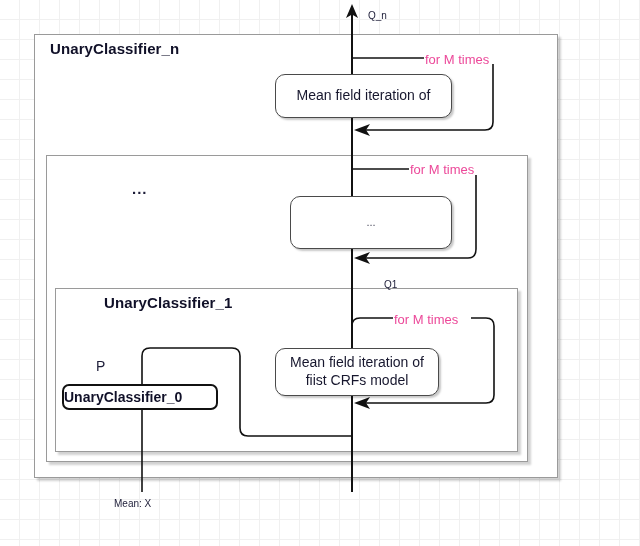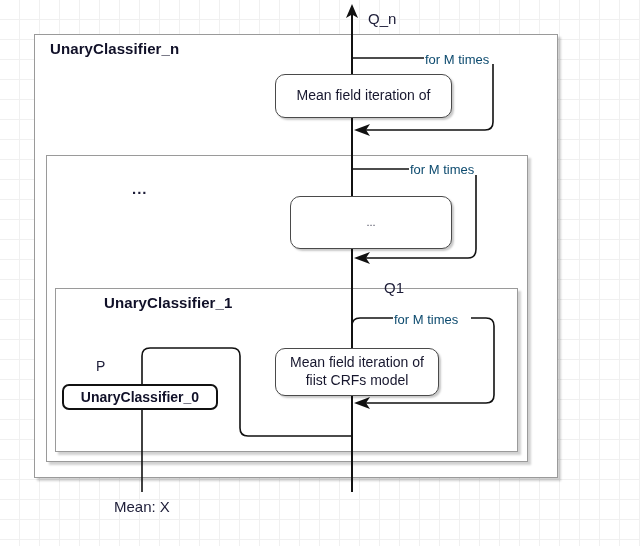--- a/index.html
+++ b/index.html
@@ -71,39 +71,39 @@
   #proc-bottom { left: 275px; top: 348px; width: 164px; height: 48px; }
 
   
   #unary0-box {
     position: absolute;
     left: 62px; top: 384px; width: 156px; height: 26px;
     background: #ffffff;
     border: 2px solid #111111;
     border-radius: 7px;
     box-sizing: border-box;
-    display: flex; align-items: center; justify-content: center;
+    display: flex; align-items: center; justify-content: flex-start;
     font-weight: bold;
     font-size: 14px;
     color: #101028;
     z-index: 6;
   }
 
   
   .label {
     position: absolute;
-    font-size: 15px;
+    font-size: 10px;
     color: #1d1d38;
     white-space: nowrap;
   }
   #label-qn      { left: 368px; top: 10px; }
   #label-q1      { left: 384px; top: 266px; margin-top: 13px; }
   #label-p       { left: 96px;  top: 358px; font-size: 14px; }
   #label-input   { left: 114px; top: 498px; }
-  .label-m { position: absolute; font-size: 13px; color: #0c4a6e;
+  .label-m { position: absolute; font-size: 13px; color: #ec4899;
              background: #ffffff; padding: 0 1px; white-space: nowrap; z-index: 5;}
   #label-m-top    { left: 424px; top: 52px; }
   #label-m-mid    { left: 409px; top: 162px; }
   #label-m-bottom { left: 393px; top: 312px; }
 
   .ellipsis-mid {
     position: absolute;
     left: 132px; top: 180px;
     font-size: 15px; font-weight: bold; color: #1d1d38;
     letter-spacing: 1px;

